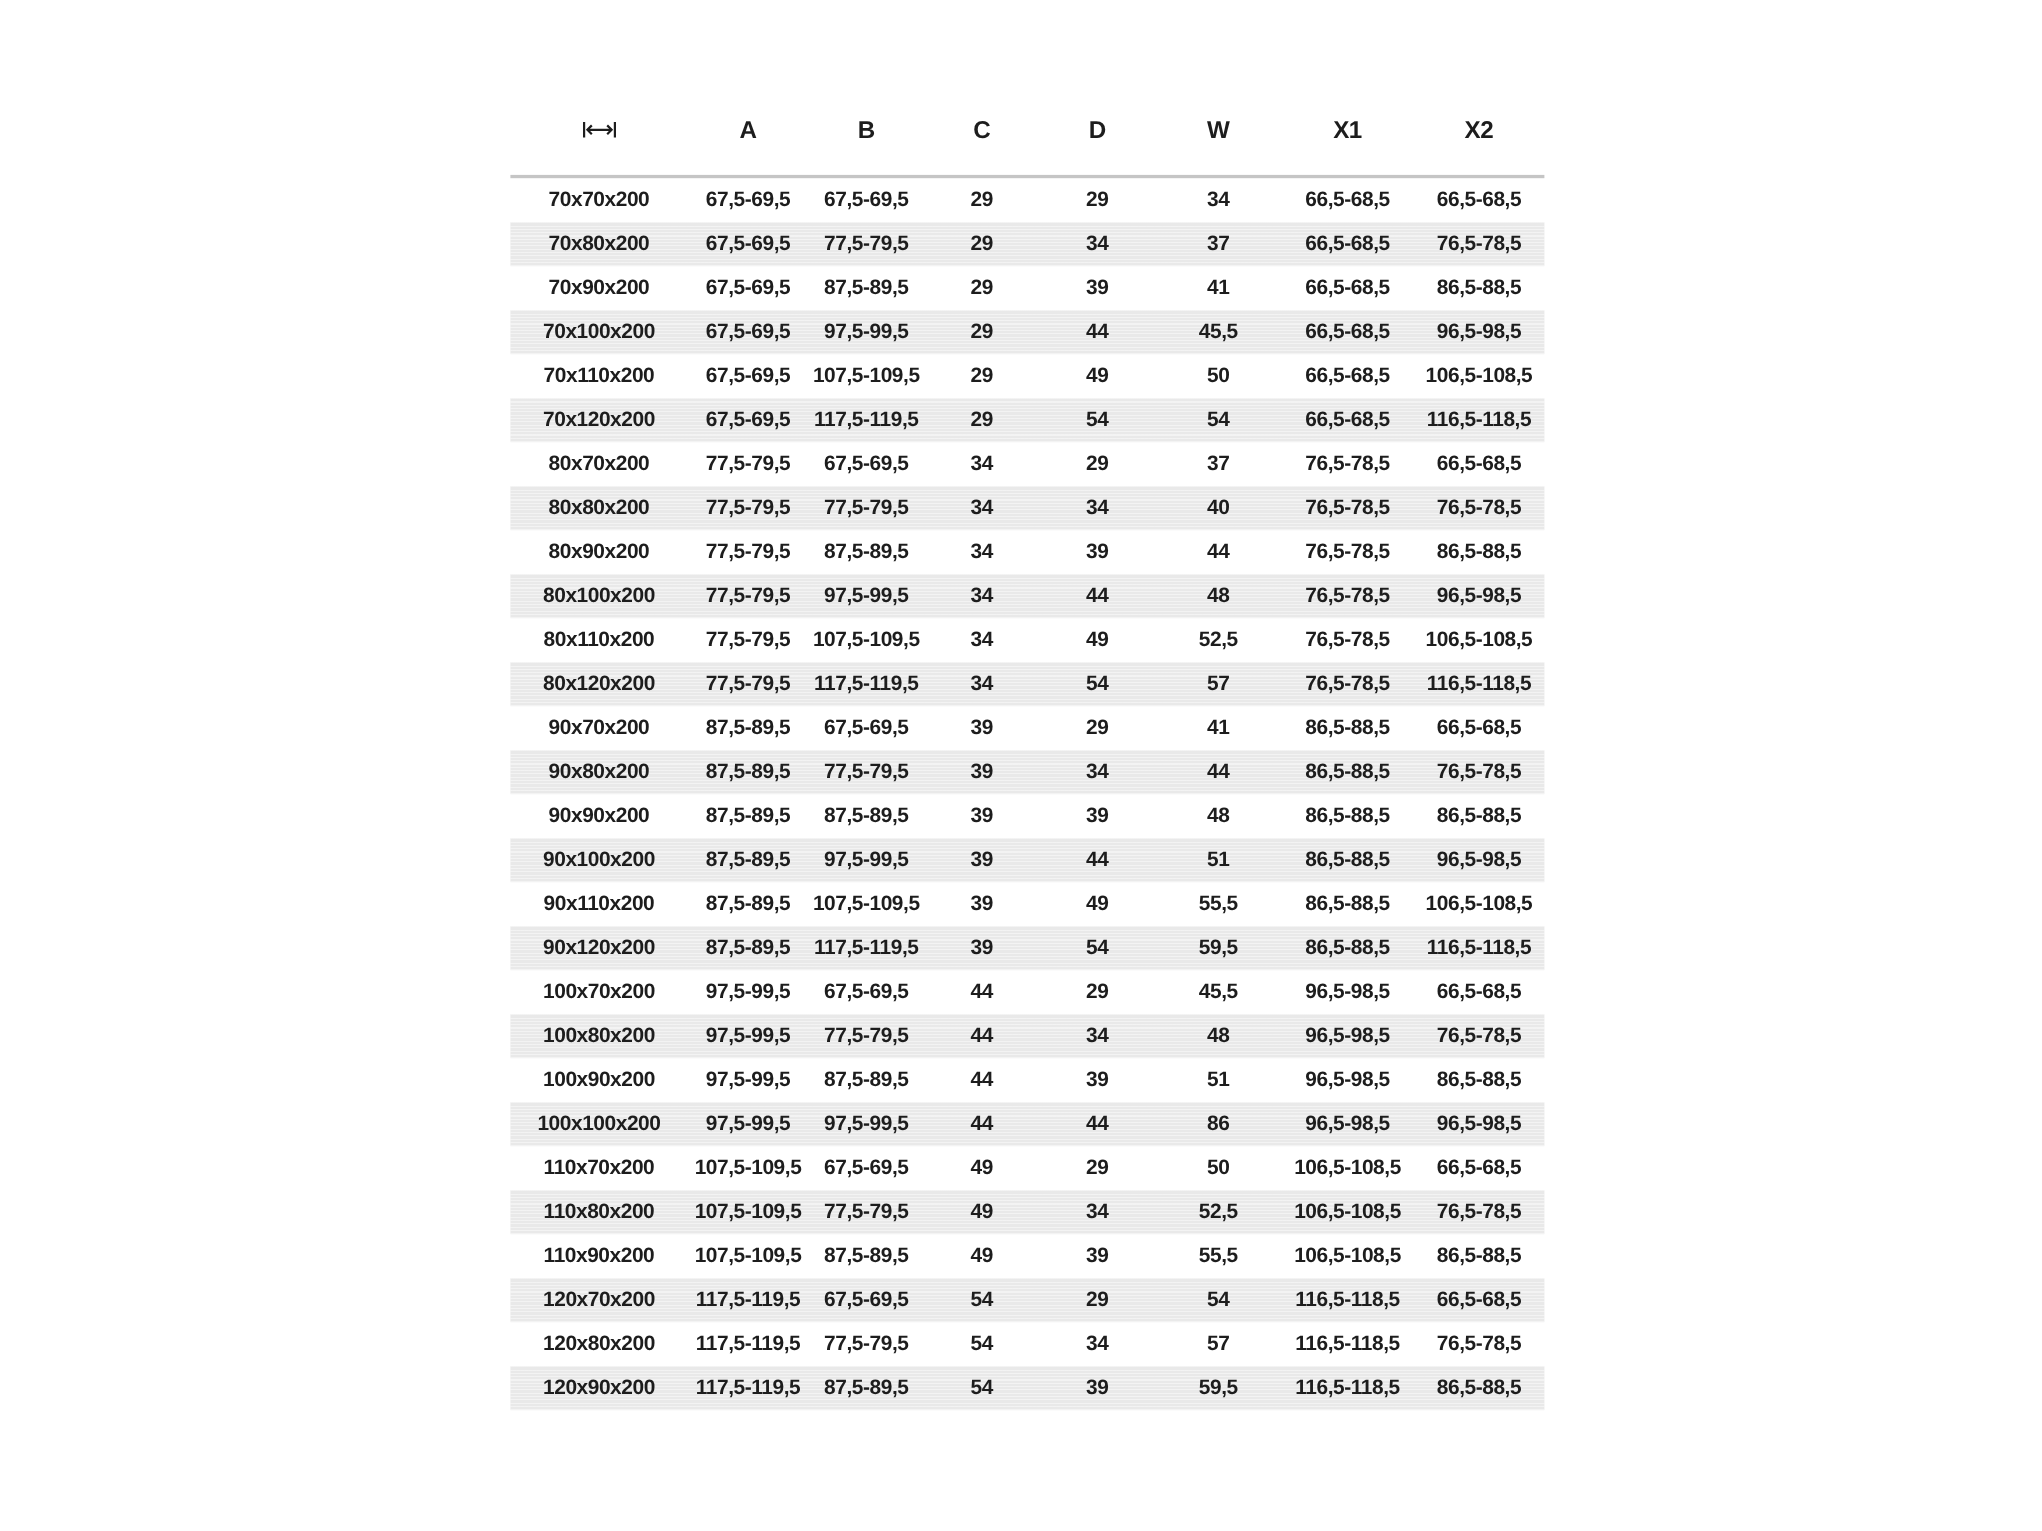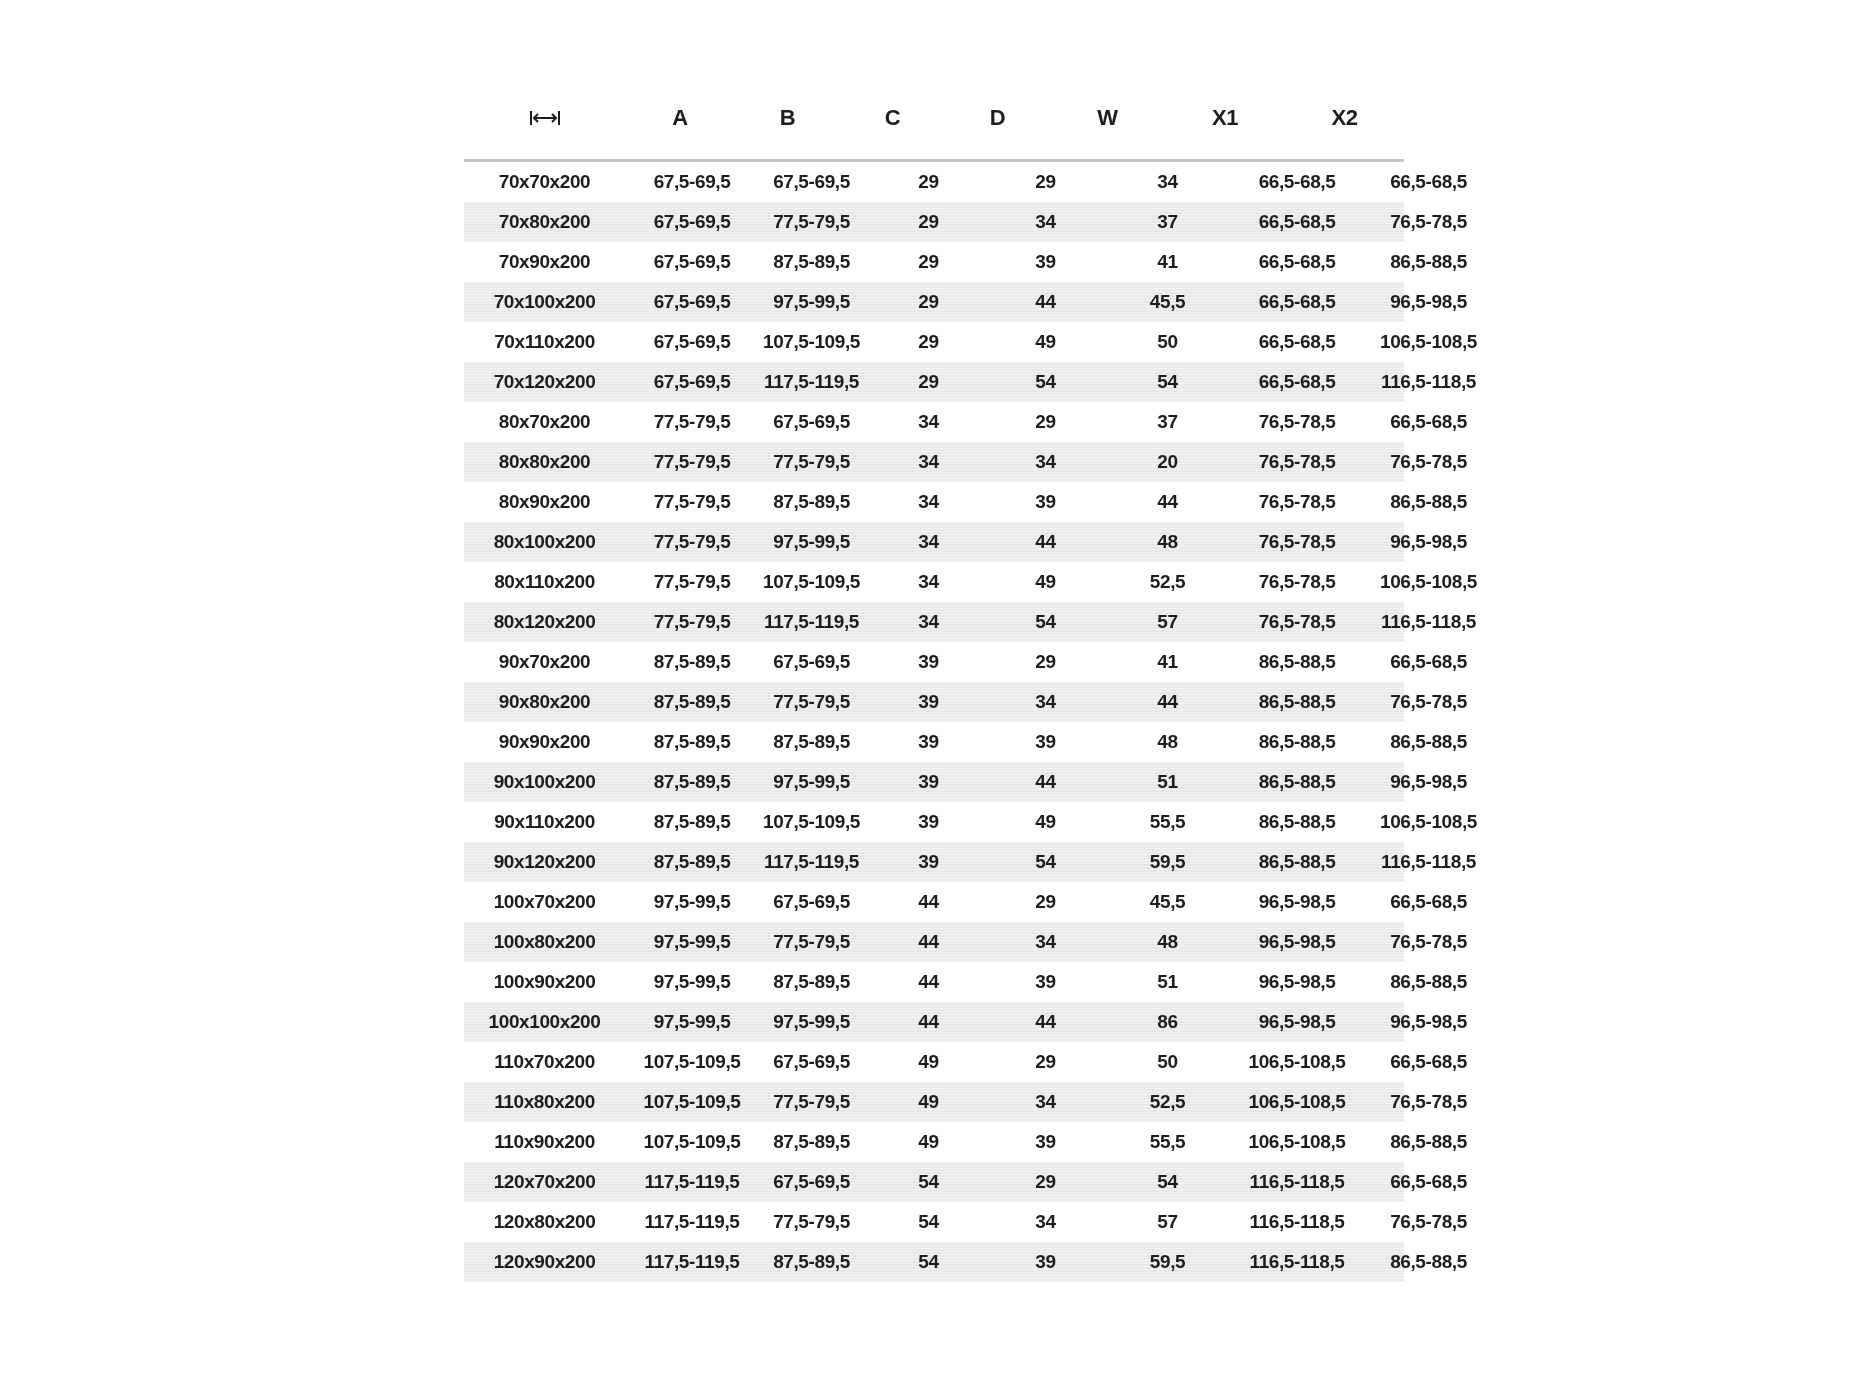--- a/index.html
+++ b/index.html
@@ -30,21 +30,20 @@
     display: flex;
     align-items: center;
     justify-content: center;
     font-size: 22px;
     font-weight: 700;
     font-stretch: condensed;
     letter-spacing: -0.4px;
   }
   .trow {
     height: 40px;
-    gap: 12px;
   }
   .trow .cell {
     display: flex;
     align-items: center;
     justify-content: center;
     font-size: 19px;
     font-weight: 700;
     font-stretch: condensed;
     letter-spacing: -0.4px;
     white-space: nowrap;
@@ -159,21 +158,21 @@
     <div class="cell">37</div>
     <div class="cell">76,5-78,5</div>
     <div class="cell">66,5-68,5</div>
   </div>
       <div class="trow grid-cols striped">
     <div class="cell">80x80x200</div>
     <div class="cell">77,5-79,5</div>
     <div class="cell">77,5-79,5</div>
     <div class="cell">34</div>
     <div class="cell">34</div>
-    <div class="cell">20</div>
+    <div class="cell">40</div>
     <div class="cell">76,5-78,5</div>
     <div class="cell">76,5-78,5</div>
   </div>
       <div class="trow grid-cols">
     <div class="cell">80x90x200</div>
     <div class="cell">77,5-79,5</div>
     <div class="cell">87,5-89,5</div>
     <div class="cell">34</div>
     <div class="cell">39</div>
     <div class="cell">44</div>

